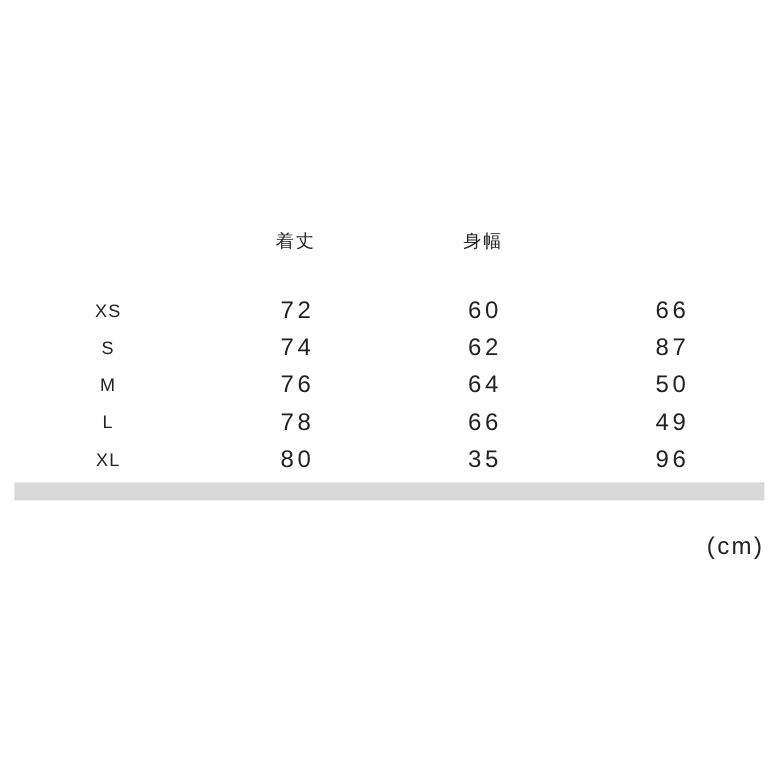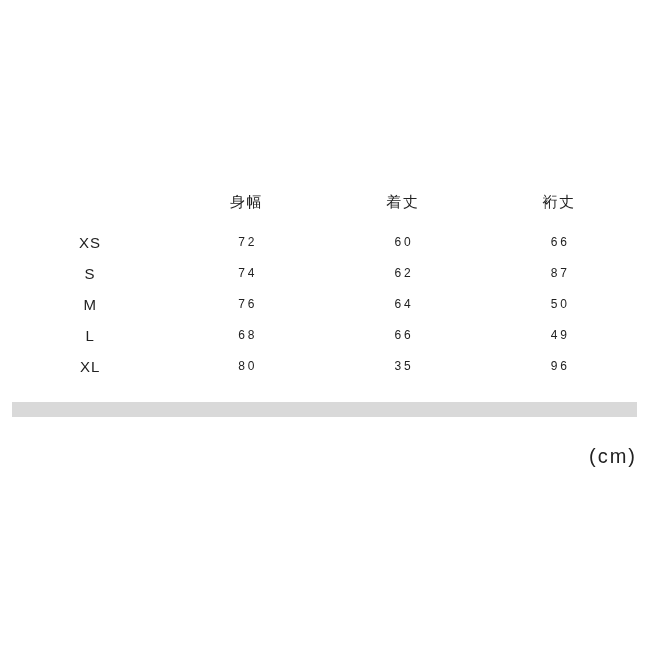--- a/index.html
+++ b/index.html
@@ -23,29 +23,29 @@
     width: 25%;
     text-align: center;
     white-space: nowrap;
   }
   .header-row .cell {
     height: 32px;
     line-height: 32px;
     font-size: 15px;
     letter-spacing: 1.5px;
   }
-  .body-rows { margin-top: 9px; }
+  .body-rows { margin-top: 26px; }
   .body-rows .trow { height: 31px; }
   .body-rows .cell { line-height: 31px; }
   .cell.size-cell {
     font-size: 15px;
     letter-spacing: 1px;
   }
   .cell.val-cell {
-    font-size: 12px;
+    font-size: 20px;
     letter-spacing: 3px;
     text-indent: 3px; 
   }
   .divider-bar {
     position: absolute;
     left: 12px;
     top: 402px;
     width: 625px;
     height: 15px;
     background: #d9d9d9;
@@ -61,23 +61,22 @@
 </style>
 </head>
 <body>
 
 <div class="canvas">
 
   <div class="size-table">
 
     <div class="trow header-row">
       <div class="cell"></div>
+      <div class="cell">着丈</div>
       <div class="cell">身幅</div>
-      <div class="cell">着丈</div>
-      <div class="cell">裄丈</div>
     </div>
 
     <div class="body-rows">
 
       <div class="trow">
         <div class="cell size-cell">XS</div>
         <div class="cell val-cell">72</div>
         <div class="cell val-cell">60</div>
         <div class="cell val-cell">66</div>
       </div>
@@ -91,21 +90,21 @@
 
       <div class="trow">
         <div class="cell size-cell">M</div>
         <div class="cell val-cell">76</div>
         <div class="cell val-cell">64</div>
         <div class="cell val-cell">50</div>
       </div>
 
       <div class="trow">
         <div class="cell size-cell">L</div>
-        <div class="cell val-cell">68</div>
+        <div class="cell val-cell">78</div>
         <div class="cell val-cell">66</div>
         <div class="cell val-cell">49</div>
       </div>
 
       <div class="trow">
         <div class="cell size-cell">XL</div>
         <div class="cell val-cell">80</div>
         <div class="cell val-cell">35</div>
         <div class="cell val-cell">96</div>
       </div>

